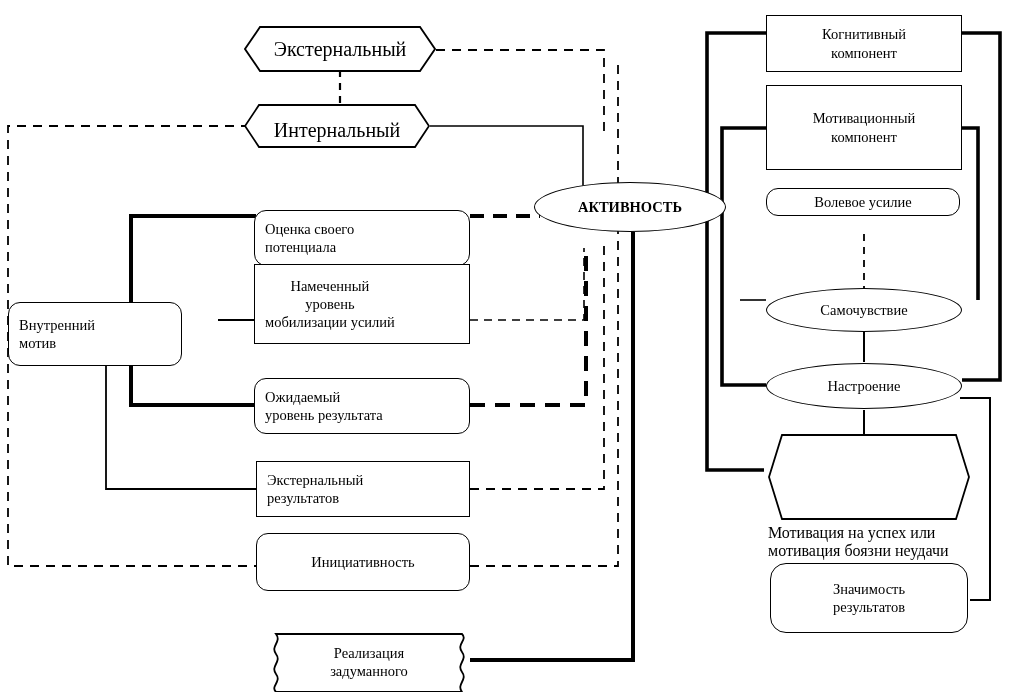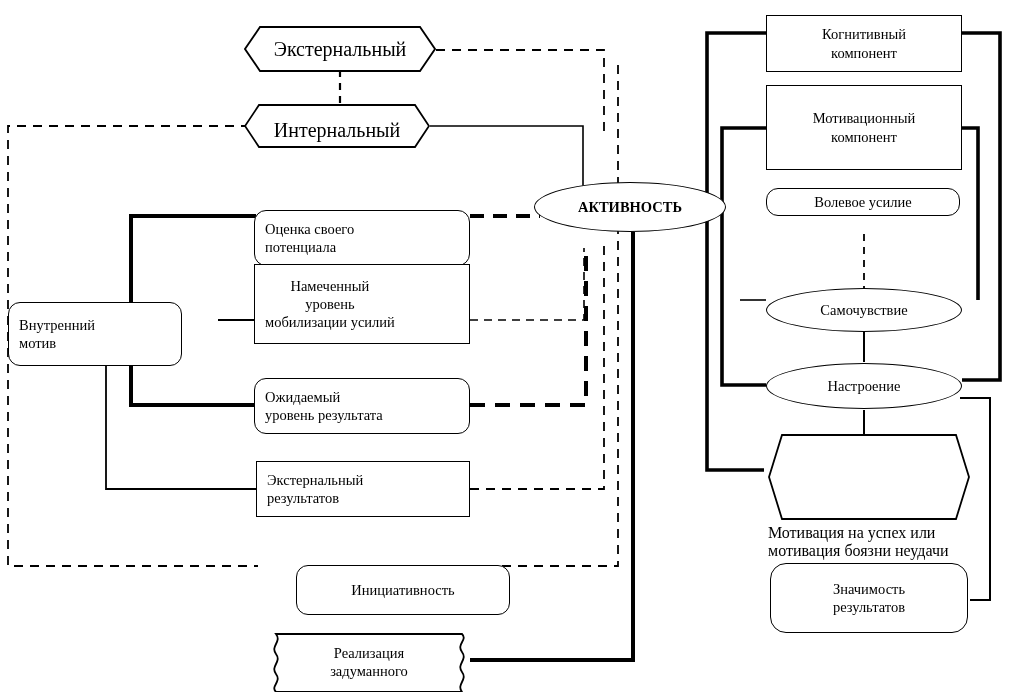--- a/index.html
+++ b/index.html
@@ -229,21 +229,21 @@
   <div class="node round" style="left:254px; top:378px; width:216px; height:56px;">
     <span class="txt">Ожидаемый
 уровень результата</span>
   </div>
 
   <div class="node rect" style="left:256px; top:461px; width:214px; height:56px;">
     <span class="txt">Экстернальный
 результатов</span>
   </div>
 
-  <div class="node round center" style="left:256px; top:565px; width:214px; height:50px;margin-left:40px;">
+  <div class="node round center" style="left:256px; top:533px; width:214px; height:58px;">
     <span class="txt">Инициативность</span>
   </div>
 
   <div class="node round" style="left:8px; top:288px; width:174px; height:64px;margin-top:14px;">
     <span class="txt">Внутренний
 мотив</span>
   </div>
 
   <div class="scroll-node" style="left:266px; top:632px; width:206px; height:60px;">
     <svg width="206" height="60" viewBox="0 0 206 60">

